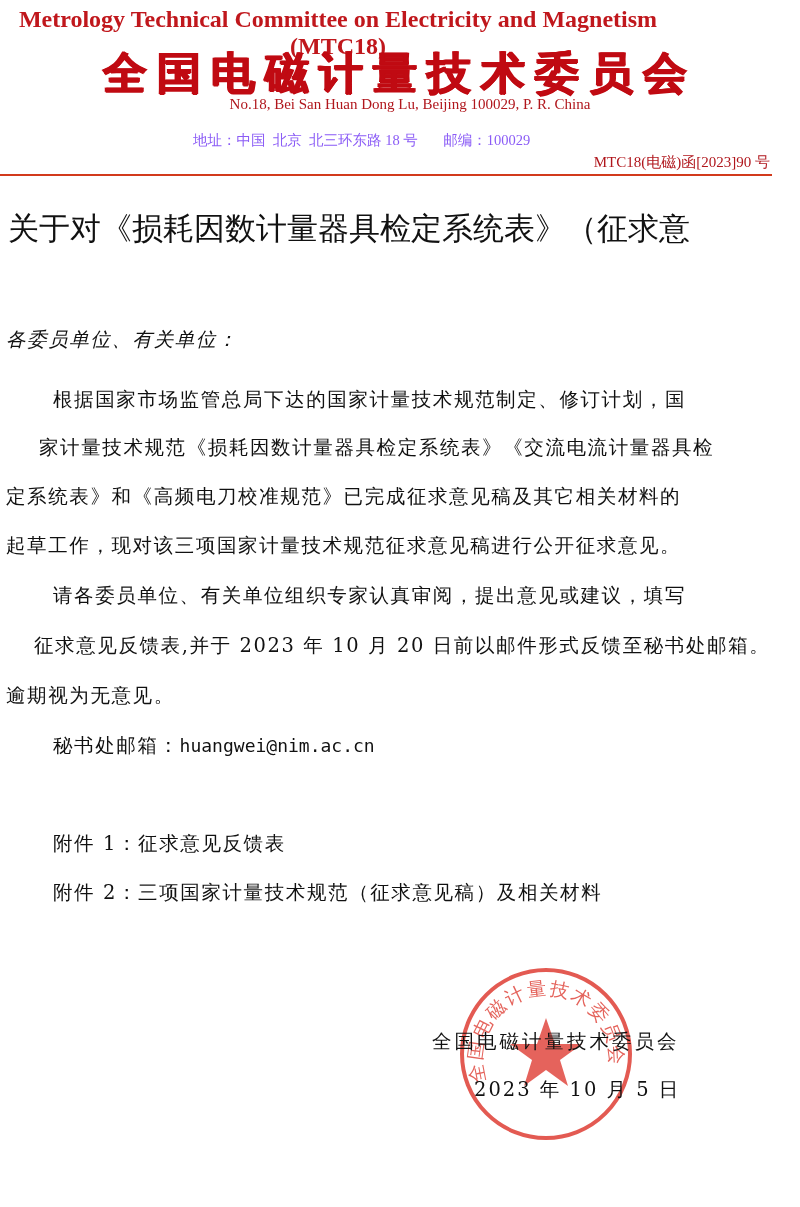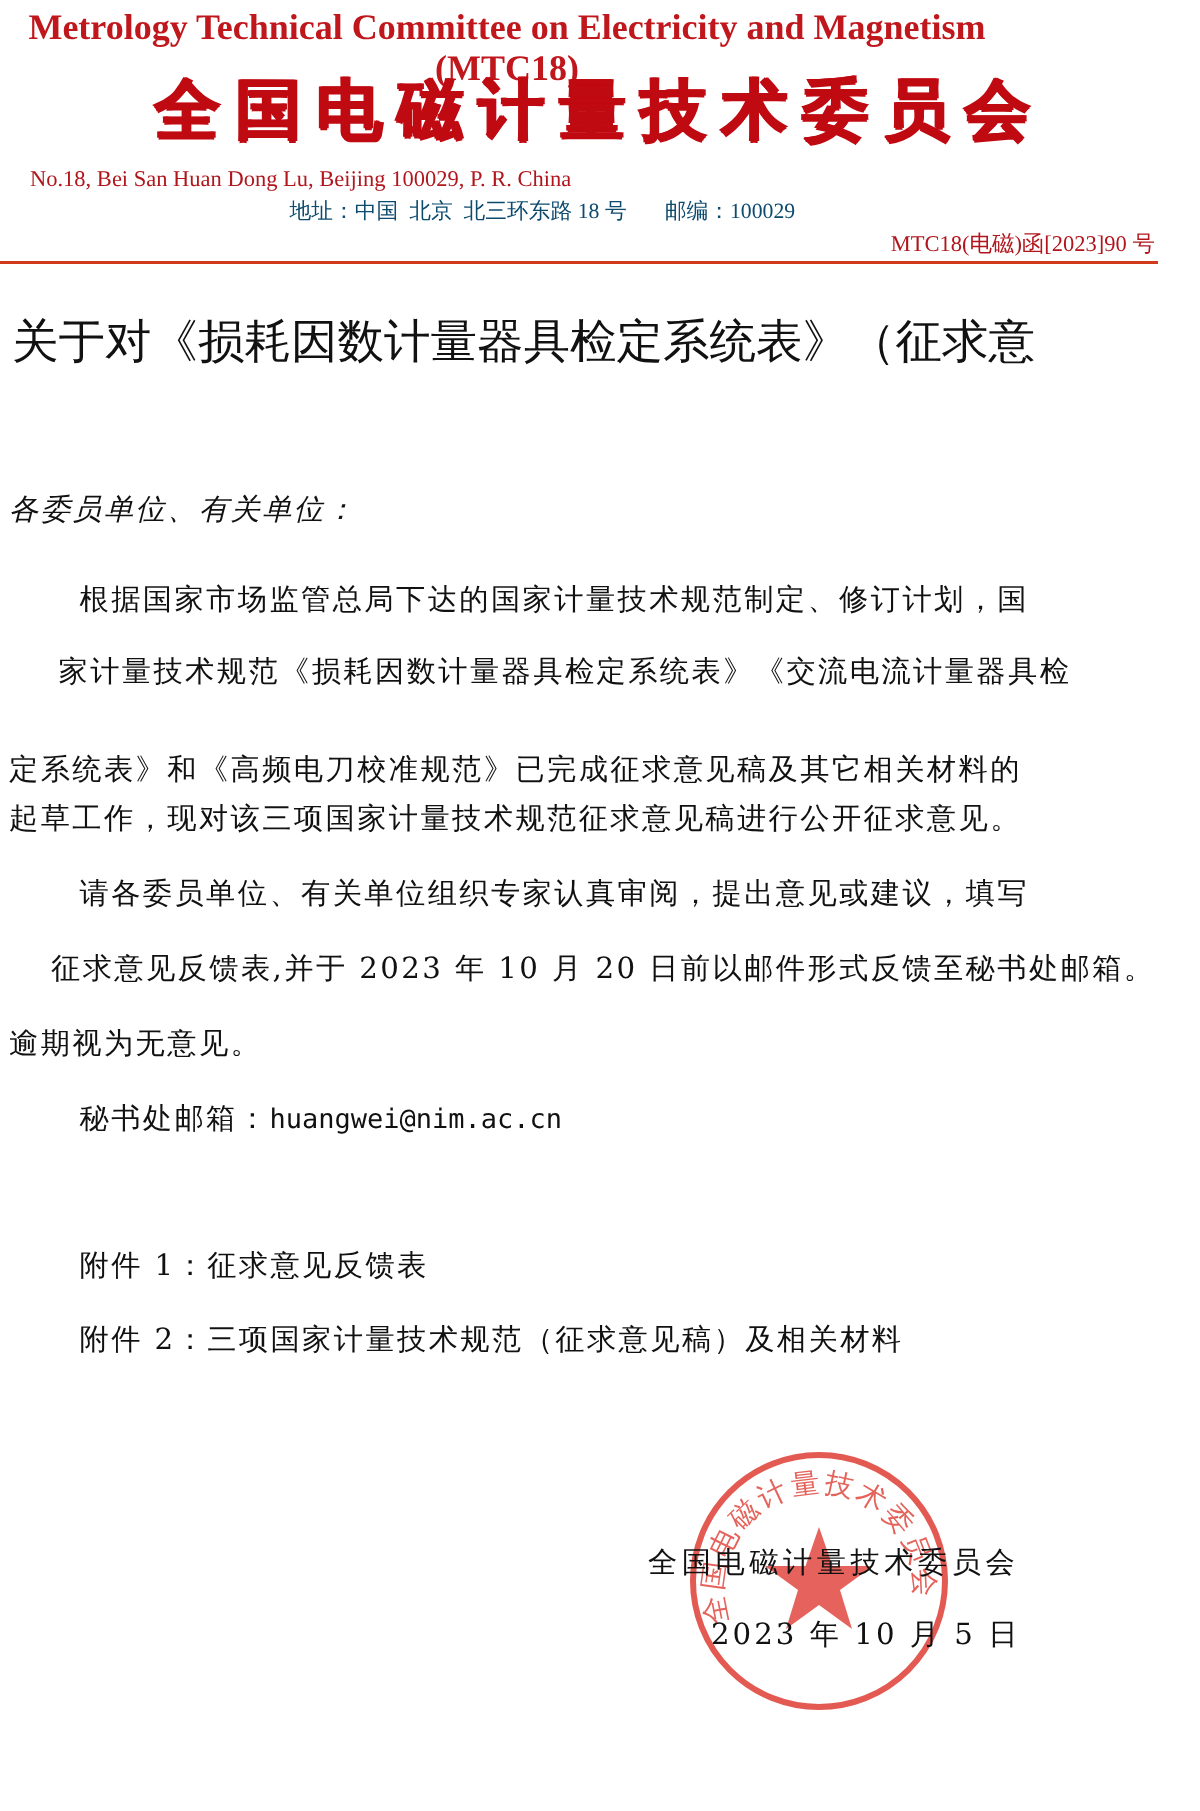--- a/index.html
+++ b/index.html
@@ -1,21 +1,21 @@
 <!DOCTYPE html>
 <html><head>
 <meta charset="utf-8">
 <style>
   html, body { margin: 0; padding: 0; background: #ffffff; }
   body { width: 800px; height: 1207px; position: relative; overflow: hidden; font-family: "DejaVu Serif", serif; color: #111; }
   .abs { position: absolute; }
   .en-title { left: 0; width: 676px; top: 6px; text-align: center; color: #c0171c; font-family: "Liberation Serif", serif; font-weight: bold; font-size: 24px; letter-spacing: 0px; }
   .cn-title { left: 0; width: 800px; top: 44px; text-align: center; color: #c00a12; font-family: "DejaVu Sans", sans-serif; font-weight: bold; font-size: 44px; letter-spacing: 10px; text-shadow: 1px 0 0 #c00a12, -1px 0 0 #c00a12, 0 1px 0 #c00a12; }
-  .addr-en { left: 0; width: 800px; top: 112px; text-align: left; color: #b0161c; font-family: "Liberation Serif", serif; font-size: 15px; padding-left: 20px; box-sizing: border-box; }
-  .addr-cn { left: 193px; top: 131px; color: #0c4a6e; font-family: "Liberation Serif", serif; font-size: 14.5px; white-space: pre; }
+  .addr-en { left: 0; width: 800px; top: 96px; text-align: center; color: #b0161c; font-family: "Liberation Serif", serif; font-size: 15px; padding-left: 20px; box-sizing: border-box; }
+  .addr-cn { left: 193px; top: 131px; color: #8b5cf6; font-family: "Liberation Serif", serif; font-size: 14.5px; white-space: pre; }
   .doc-no { right: 30px; top: 153px; color: #b0161c; font-family: "Liberation Serif", serif; font-size: 15px; }
   .rule { left: 0; top: 174px; width: 772px; height: 2px; background: #d23a1c; }
   .headline { left: 8px; width: 780px; top: 204px; font-size: 31px; line-height: 49px; color: #111; }
   .headline .l2 { display: block; padding-left: 16px; }
   .p { position: absolute; left: 6px; width: 770px; font-size: 19.5px; letter-spacing: 1.6px; white-space: nowrap; }
   .indent { left: 53px; }
   .seal { left: 458px; top: 966px; width: 176px; height: 176px; }
   .sig { left: 432px; top: 1028px; font-size: 19.5px; letter-spacing: 3px; }
   .date { left: 474px; top: 1076px; font-size: 19.5px; letter-spacing: 2px; }
 </style>
@@ -30,21 +30,21 @@
 <div class="abs rule"></div>
 
 <div class="abs headline">
   <span>关于对《损耗因数计量器具检定系统表》（征求意</span>
 </div>
 
 <div class="p" style="top:326px;font-style:italic;">各委员单位、有关单位：</div>
 
 <div class="p indent" style="top:386px;">根据国家市场监管总局下达的国家计量技术规范制定、修订计划，国</div>
 <div class="p" style="top:434px;margin-left:33px;">家计量技术规范《损耗因数计量器具检定系统表》《交流电流计量器具检</div>
-<div class="p" style="top:483px;margin-top:16px;">定系统表》和《高频电刀校准规范》已完成征求意见稿及其它相关材料的</div>
+<div class="p" style="top:483px;">定系统表》和《高频电刀校准规范》已完成征求意见稿及其它相关材料的</div>
 <div class="p" style="top:532px;">起草工作，现对该三项国家计量技术规范征求意见稿进行公开征求意见。</div>
 
 <div class="p indent" style="top:582px;">请各委员单位、有关单位组织专家认真审阅，提出意见或建议，填写</div>
 <div class="p" style="top:632px;margin-left:28px;">征求意见反馈表,并于 2023 年 10 月 20 日前以邮件形式反馈至秘书处邮箱。</div>
 <div class="p" style="top:682px;">逾期视为无意见。</div>
 
 <div class="p indent" style="top:732px;">
   <span>秘书处邮箱：</span><span style="font-family:'DejaVu Sans Mono', monospace; font-size:18px; letter-spacing:0;">huangwei@nim.ac.cn</span>
 </div>
 

